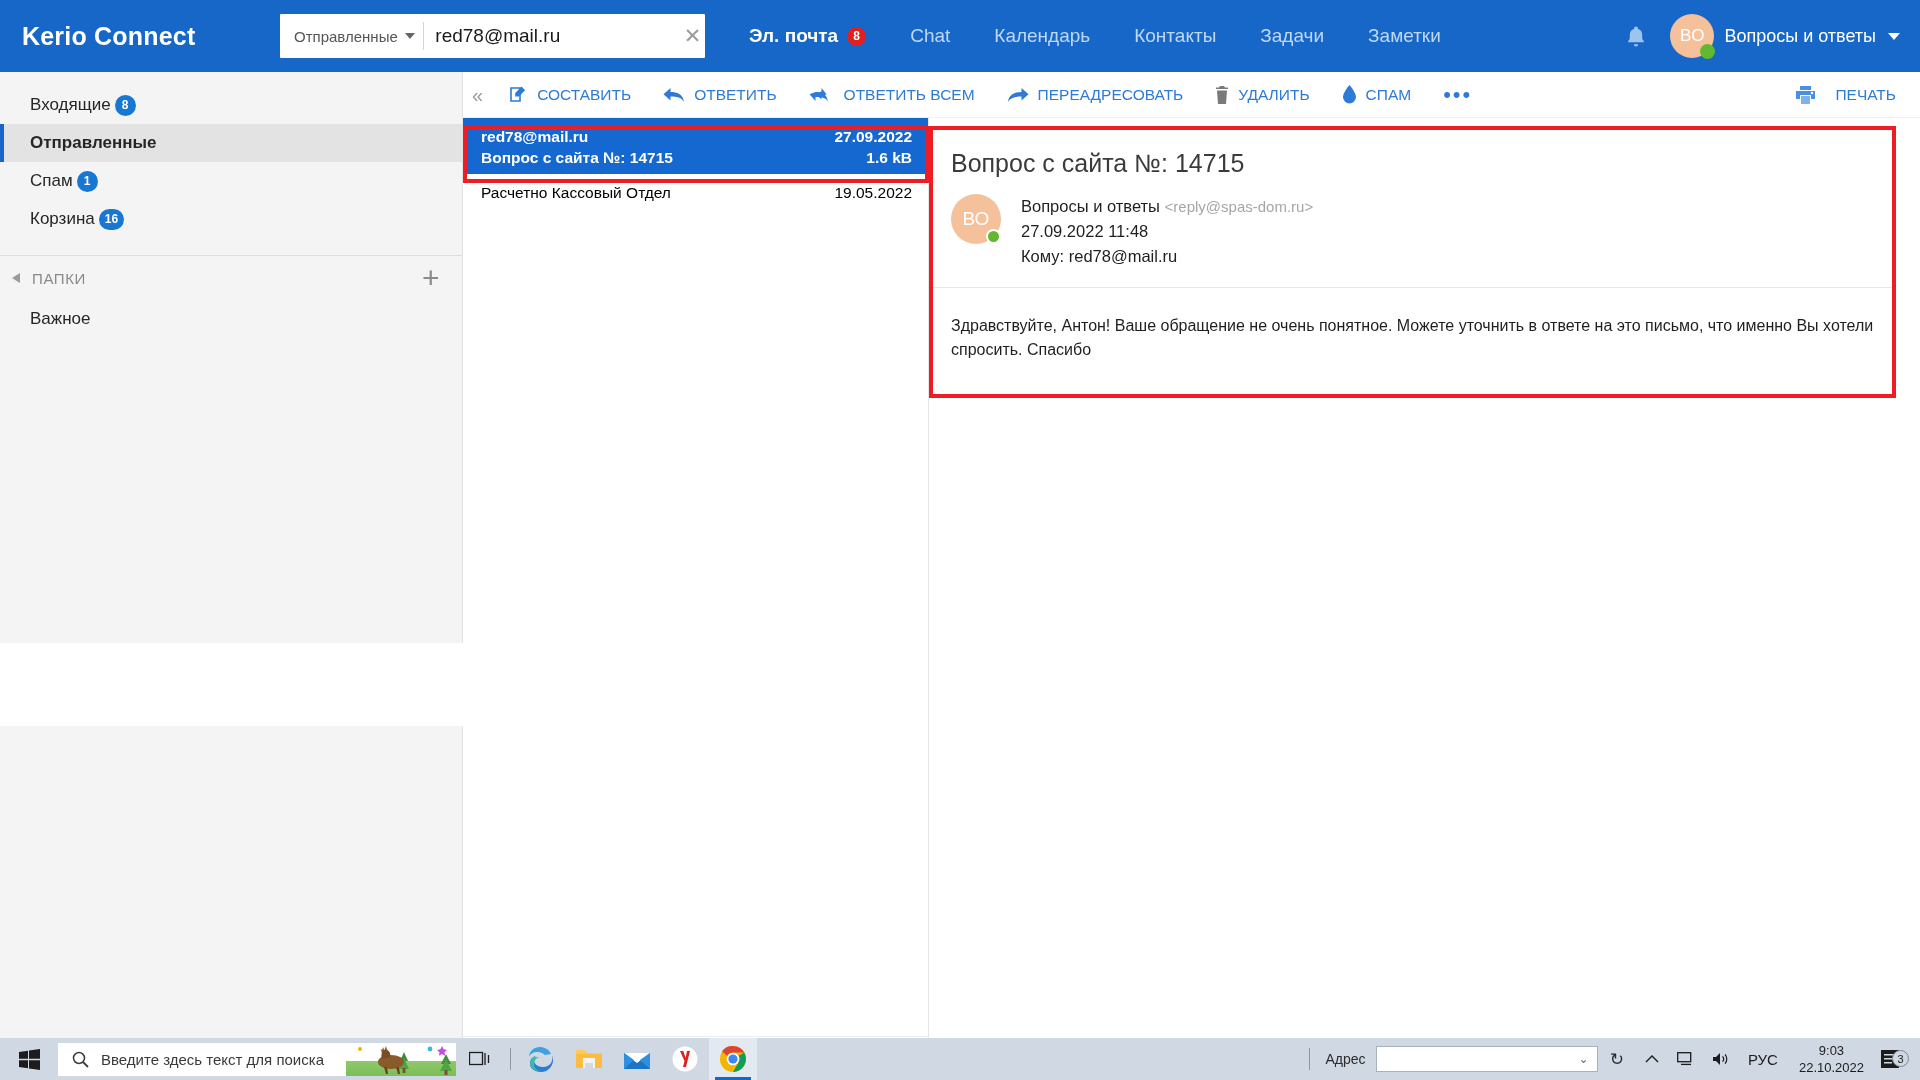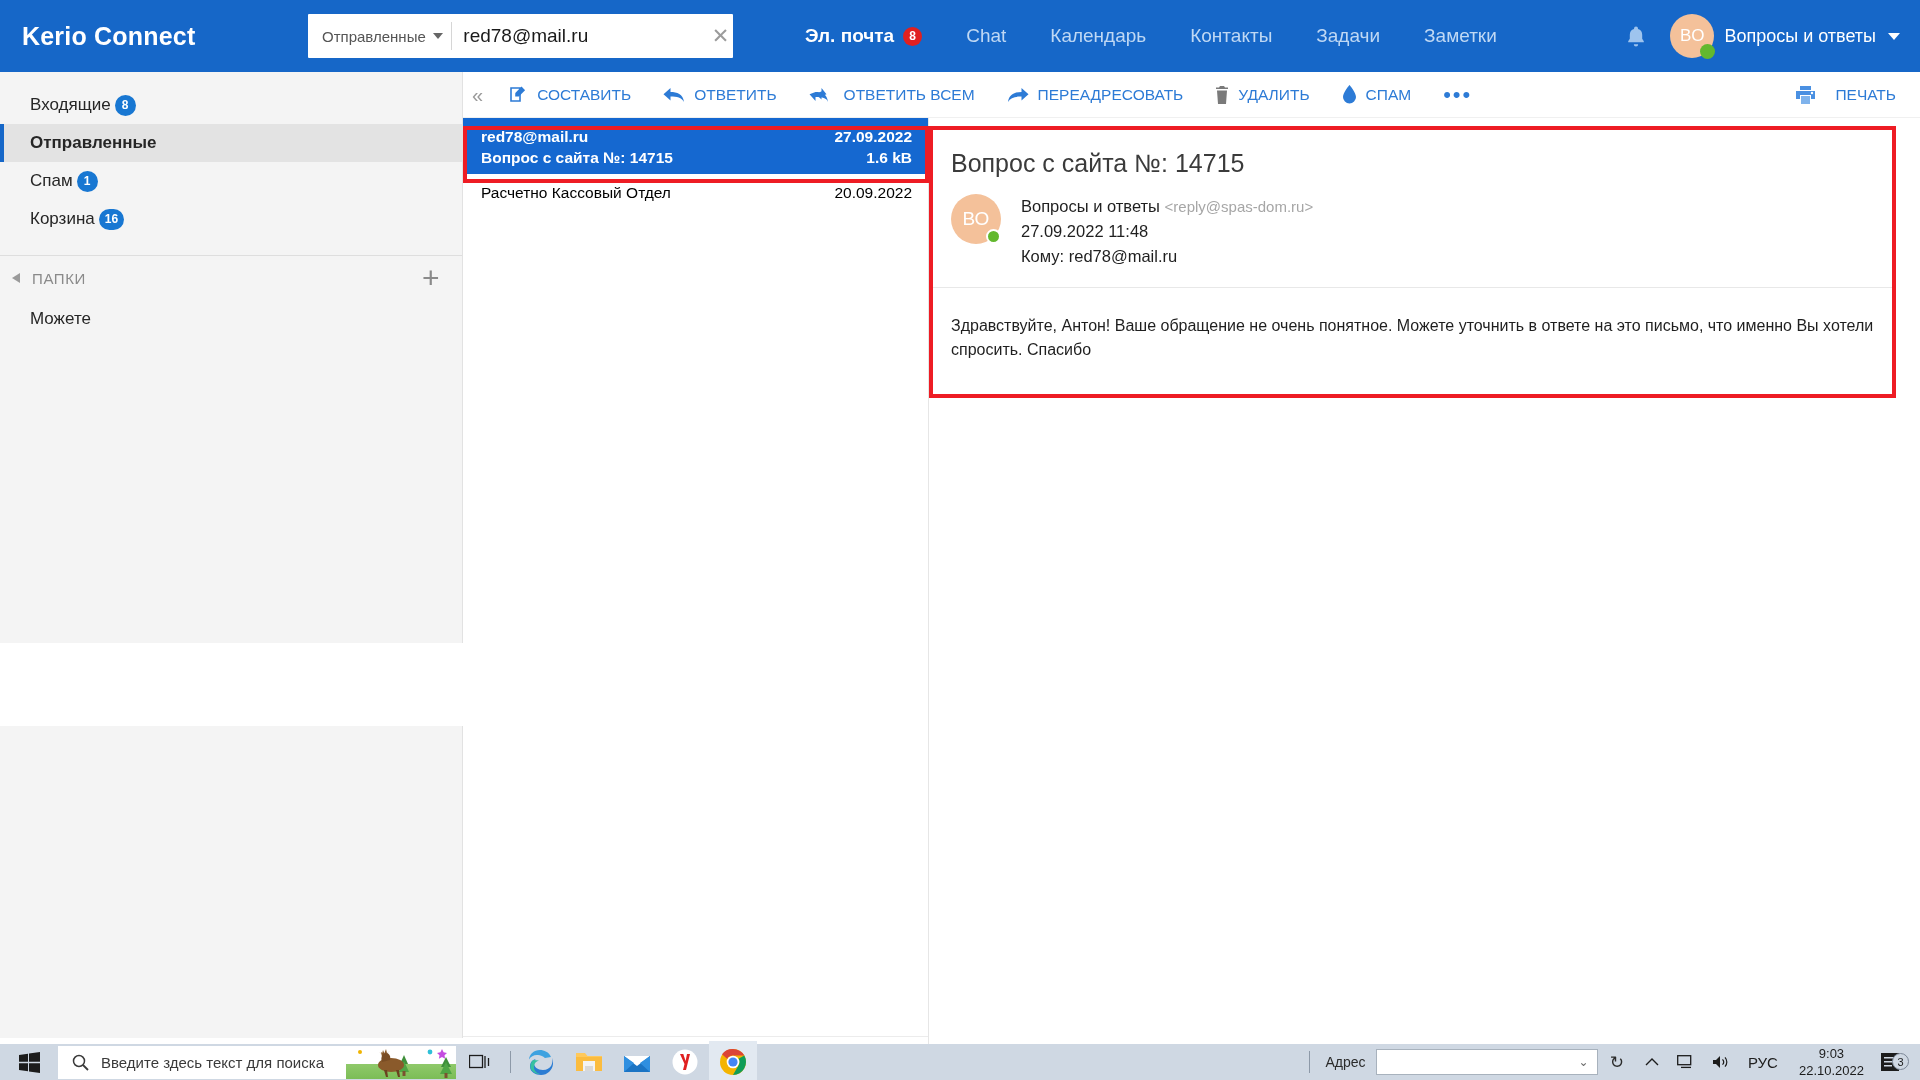--- a/index.html
+++ b/index.html
@@ -7,21 +7,21 @@
     width: 1920px; height: 1080px;
     overflow: hidden;
     font-family: "Liberation Sans", sans-serif;
     background: #ffffff;
   }
 
   
   .topbar {
     position: absolute; left: 0; top: 0; width: 1920px; height: 72px;
     background: #1667c8;
-    display: flex; align-items: center; gap: 28px;
+    display: flex; align-items: center;
   }
   .brand {
     color: #ffffff; font-size: 25px; font-weight: bold;
     margin-left: 22px; width: 258px; letter-spacing: .2px;
   }
   .searchwrap {
     height: 44px; width: 425px; background: #ffffff;
     display: flex; align-items: center; border-radius: 1px;
   }
   .search-scope {
@@ -213,21 +213,21 @@
   }
 
   
   .page-bg {
     position: absolute; left: 0; top: 72px; right: 0; bottom: 42px;
     background: #ffffff; z-index: -1;
   }
 
   
   .taskbar {
-    position: absolute; left: 0; bottom: 0; width: 1920px; height: 36px;
+    position: absolute; left: 0; bottom: 0; width: 1920px; height: 42px;
     background: #cfd8e3; display: flex; align-items: center;
   }
   .start-btn {
     width: 58px; height: 42px; display: flex; align-items: center;
     justify-content: center; cursor: pointer;
   }
   .tb-search {
     width: 398px; height: 33px; background: #ffffff; display: flex;
     align-items: center; gap: 12px; padding-left: 14px; cursor: text;
     position: relative; overflow: hidden;
@@ -353,21 +353,21 @@
 
   <div class="sidebar-sep"></div>
 
   <div class="section-head">
     <span class="tri-collapse"></span>
     <span>ПАПКИ</span>
     <span class="plus-btn">+</span>
   </div>
 
   <div class="folder">
-    <span>Можете</span>
+    <span>Важное</span>
   </div>
 </div>
 <div class="sidebar-lower"></div>
 
 <div class="toolbar">
   <span class="collapse-chev">«</span>
 
   <div class="tbtn">
     <svg width="19" height="19" viewBox="0 0 19 19">
         <path fill="none" stroke="#2d7bd6" stroke-width="1.6" d="M2 3h9v13H2z"></path>
@@ -434,21 +434,21 @@
       <span>27.09.2022</span>
     </div>
     <div class="mr-line">
       <span>Вопрос с сайта №: 14715</span>
       <span>1.6 kB</span>
     </div>
   </div>
   <div class="msgrow">
     <div class="mr-line">
       <span>Расчетно Кассовый Отдел</span>
-      <span>20.09.2022</span>
+      <span>19.05.2022</span>
     </div>
   </div>
 
   <div class="pager">
     <span class="pg-ico">⏮</span>
     <span class="pg-ico">◀</span>
     <span class="pg-count">1−2 из 2</span>
     <span class="pg-ico">▶</span>
     <span class="pg-ico">⏭</span>
     <span class="pg-sort">

